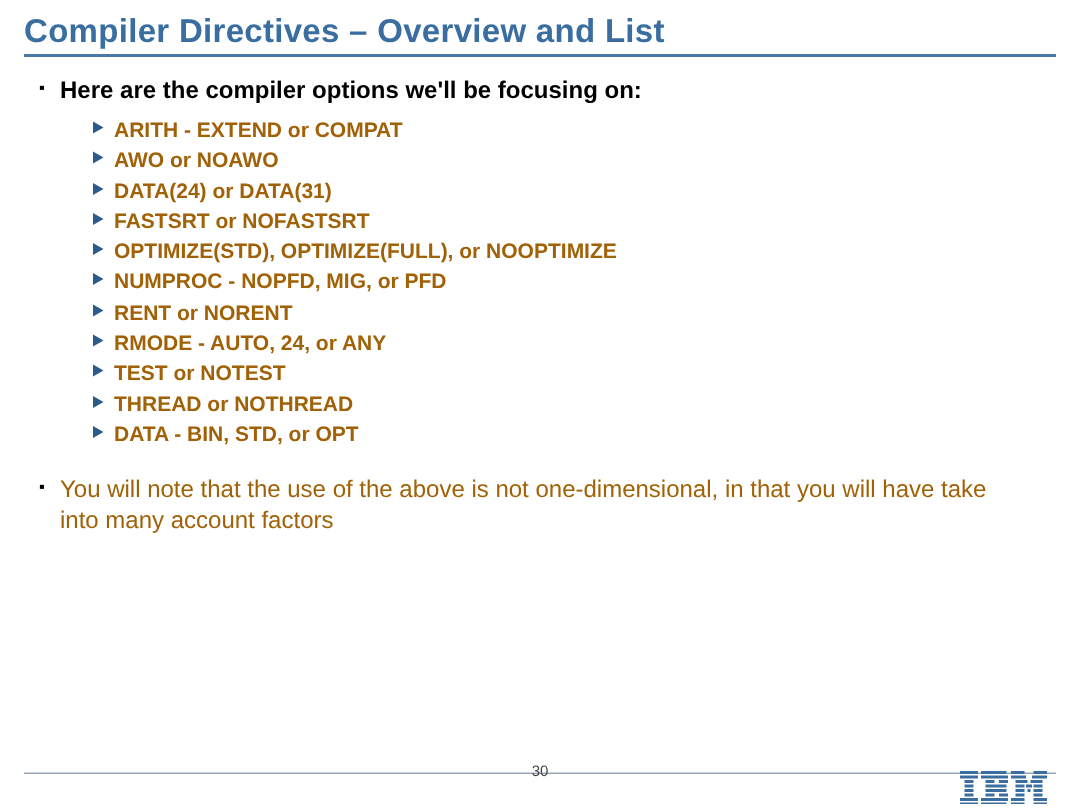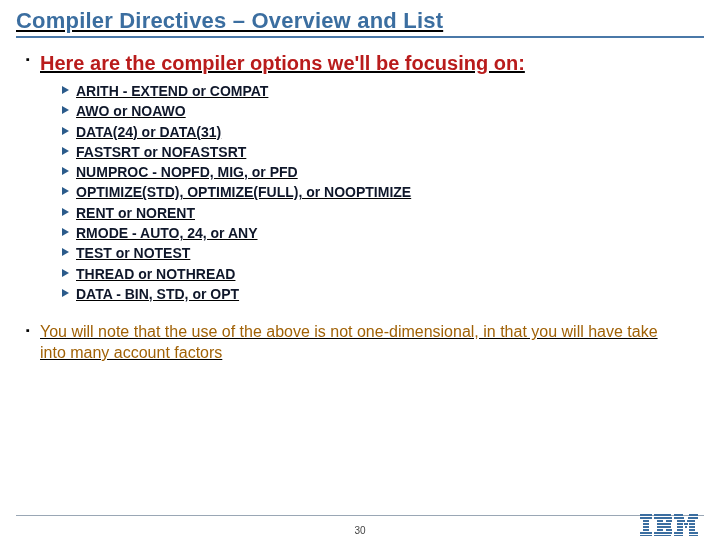--- a/index.html
+++ b/index.html
@@ -9,59 +9,58 @@
     background: #ffffff;
     font-family: Arial, Helvetica, sans-serif;
     position: relative;
     overflow: hidden;
   }
   .slide {
     width: 100%;
     height: 100%;
     padding: 8px 16px 0 16px;
     position: relative;
-    text-decoration: underline;
   }
   .title {
     font-size: 22px;
     font-weight: bold;
     color: #3b6ea0;
     margin-bottom: 2px;
     letter-spacing: 0.2px;
   }
   .title-rule {
     border: none;
     border-top: 2px solid #4a78a8;
     margin-bottom: 14px;
   }
   .lead {
-    font-size: 20px;
+    font-size: 16px;
     font-weight: bold;
-    color: #b91c1c;
+    color: #000000;
     margin-left: 10px;
     margin-bottom: 6px;
     position: relative;
     padding-left: 14px;
   }
   .lead::before {
     content: "▪";
     position: absolute;
     left: 0;
     top: 1px;
     font-size: 11px;
     color: #000;
   }
   .options {
     margin-left: 46px;
     margin-bottom: 18px;
   }
   .opt {
     font-size: 14px;
     font-weight: bold;
-    color: #0f172a;
+    color: #a16207;
     line-height: 1.45;
     position: relative;
     padding-left: 14px;
   }
   .opt::before {
     content: "";
     position: absolute;
     left: 0;
     top: 5px;
     width: 0; height: 0;
@@ -89,21 +88,21 @@
   .footer-rule {
     position: absolute;
     left: 16px;
     right: 16px;
     bottom: 24px;
     border: none;
     border-top: 1px solid #9aa7b5;
   }
   .page-num {
     position: absolute;
-    bottom: 4px;
+    bottom: 20px;
     left: 50%;
     transform: translateX(-50%);
     font-size: 10px;
     color: #444;
   }
   .logo {
     position: absolute;
     right: 22px;
     bottom: 4px;
     display: flex;
@@ -120,22 +119,22 @@
   <div class="title">Compiler Directives – Overview and List</div>
   <hr class="title-rule">
 
   <div class="lead">Here are the compiler options we'll be focusing on:</div>
 
   <div class="options">
     <div class="opt">ARITH - EXTEND or COMPAT</div>
     <div class="opt">AWO or NOAWO</div>
     <div class="opt">DATA(24) or DATA(31)</div>
     <div class="opt">FASTSRT or NOFASTSRT</div>
+    <div class="opt">OPTIMIZE(STD), OPTIMIZE(FULL), or NOOPTIMIZE</div>
     <div class="opt">NUMPROC - NOPFD, MIG, or PFD</div>
-    <div class="opt">OPTIMIZE(STD), OPTIMIZE(FULL), or NOOPTIMIZE</div>
     <div class="opt">RENT or NORENT</div>
     <div class="opt">RMODE - AUTO, 24, or ANY</div>
     <div class="opt">TEST or NOTEST</div>
     <div class="opt">THREAD or NOTHREAD</div>
     <div class="opt">DATA - BIN, STD, or OPT</div>
   </div>
 
   <div class="closing">You will note that the use of the above is not one-dimensional, in that you will have take into many account factors</div>
 
   <hr class="footer-rule">

